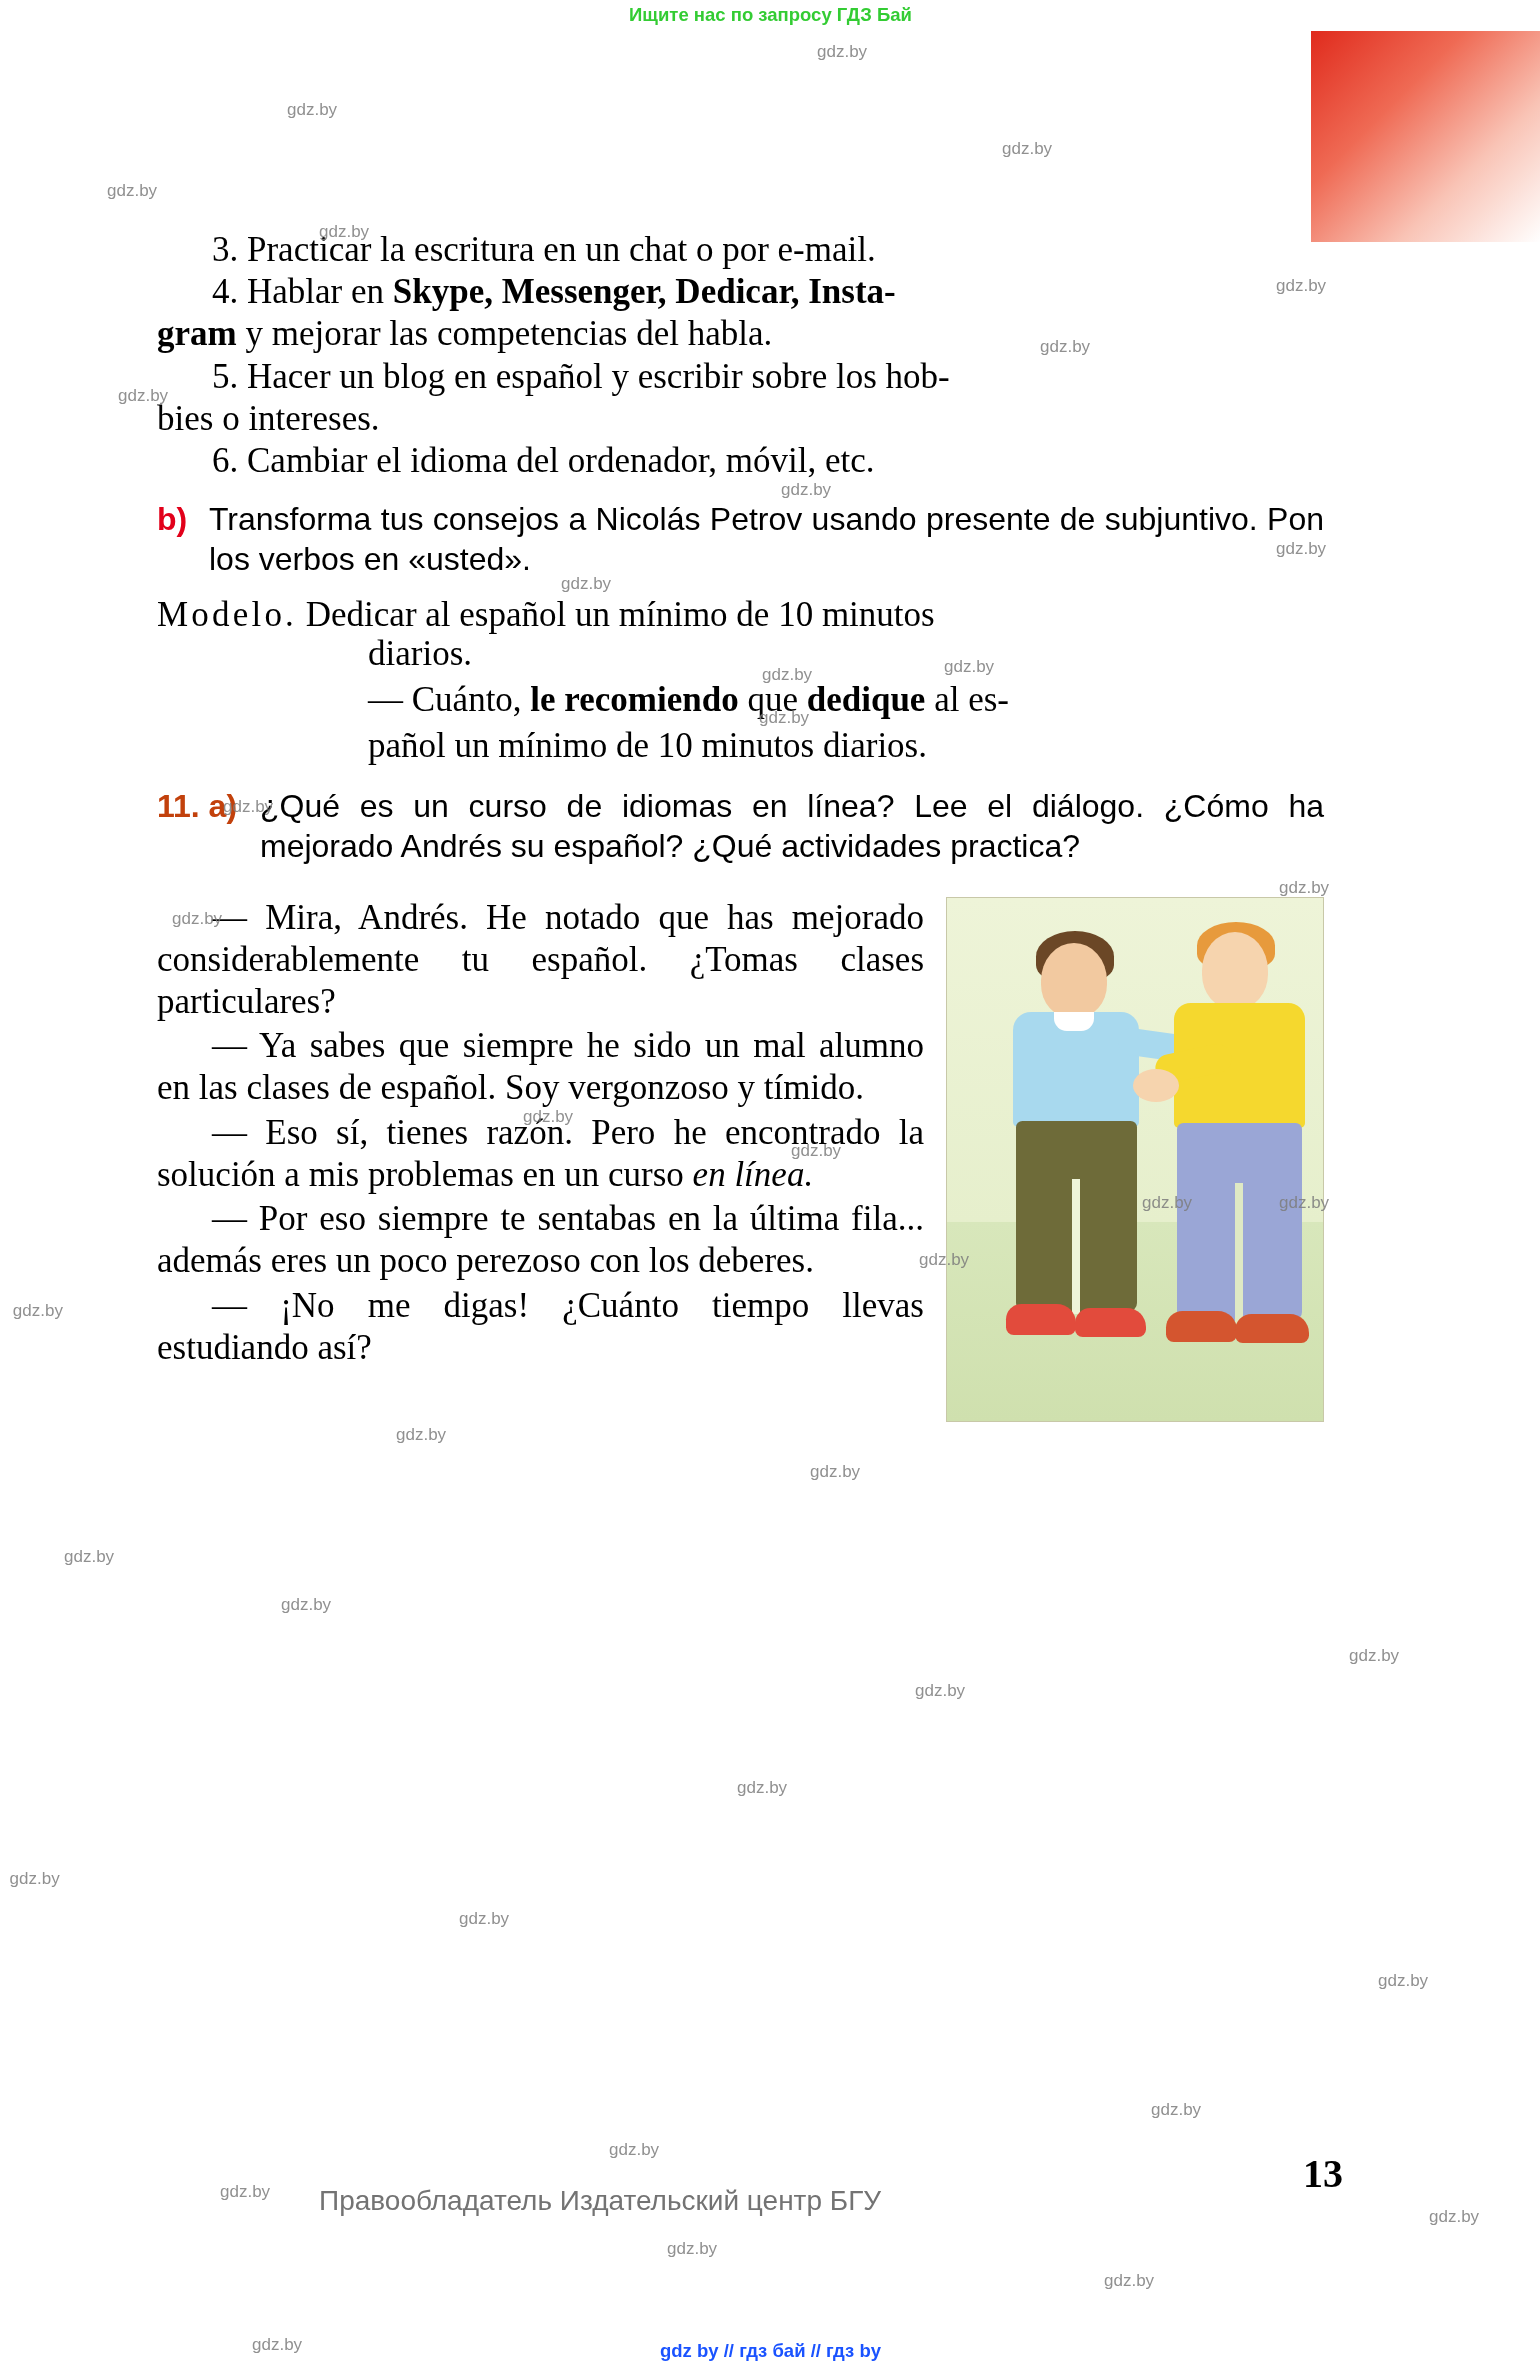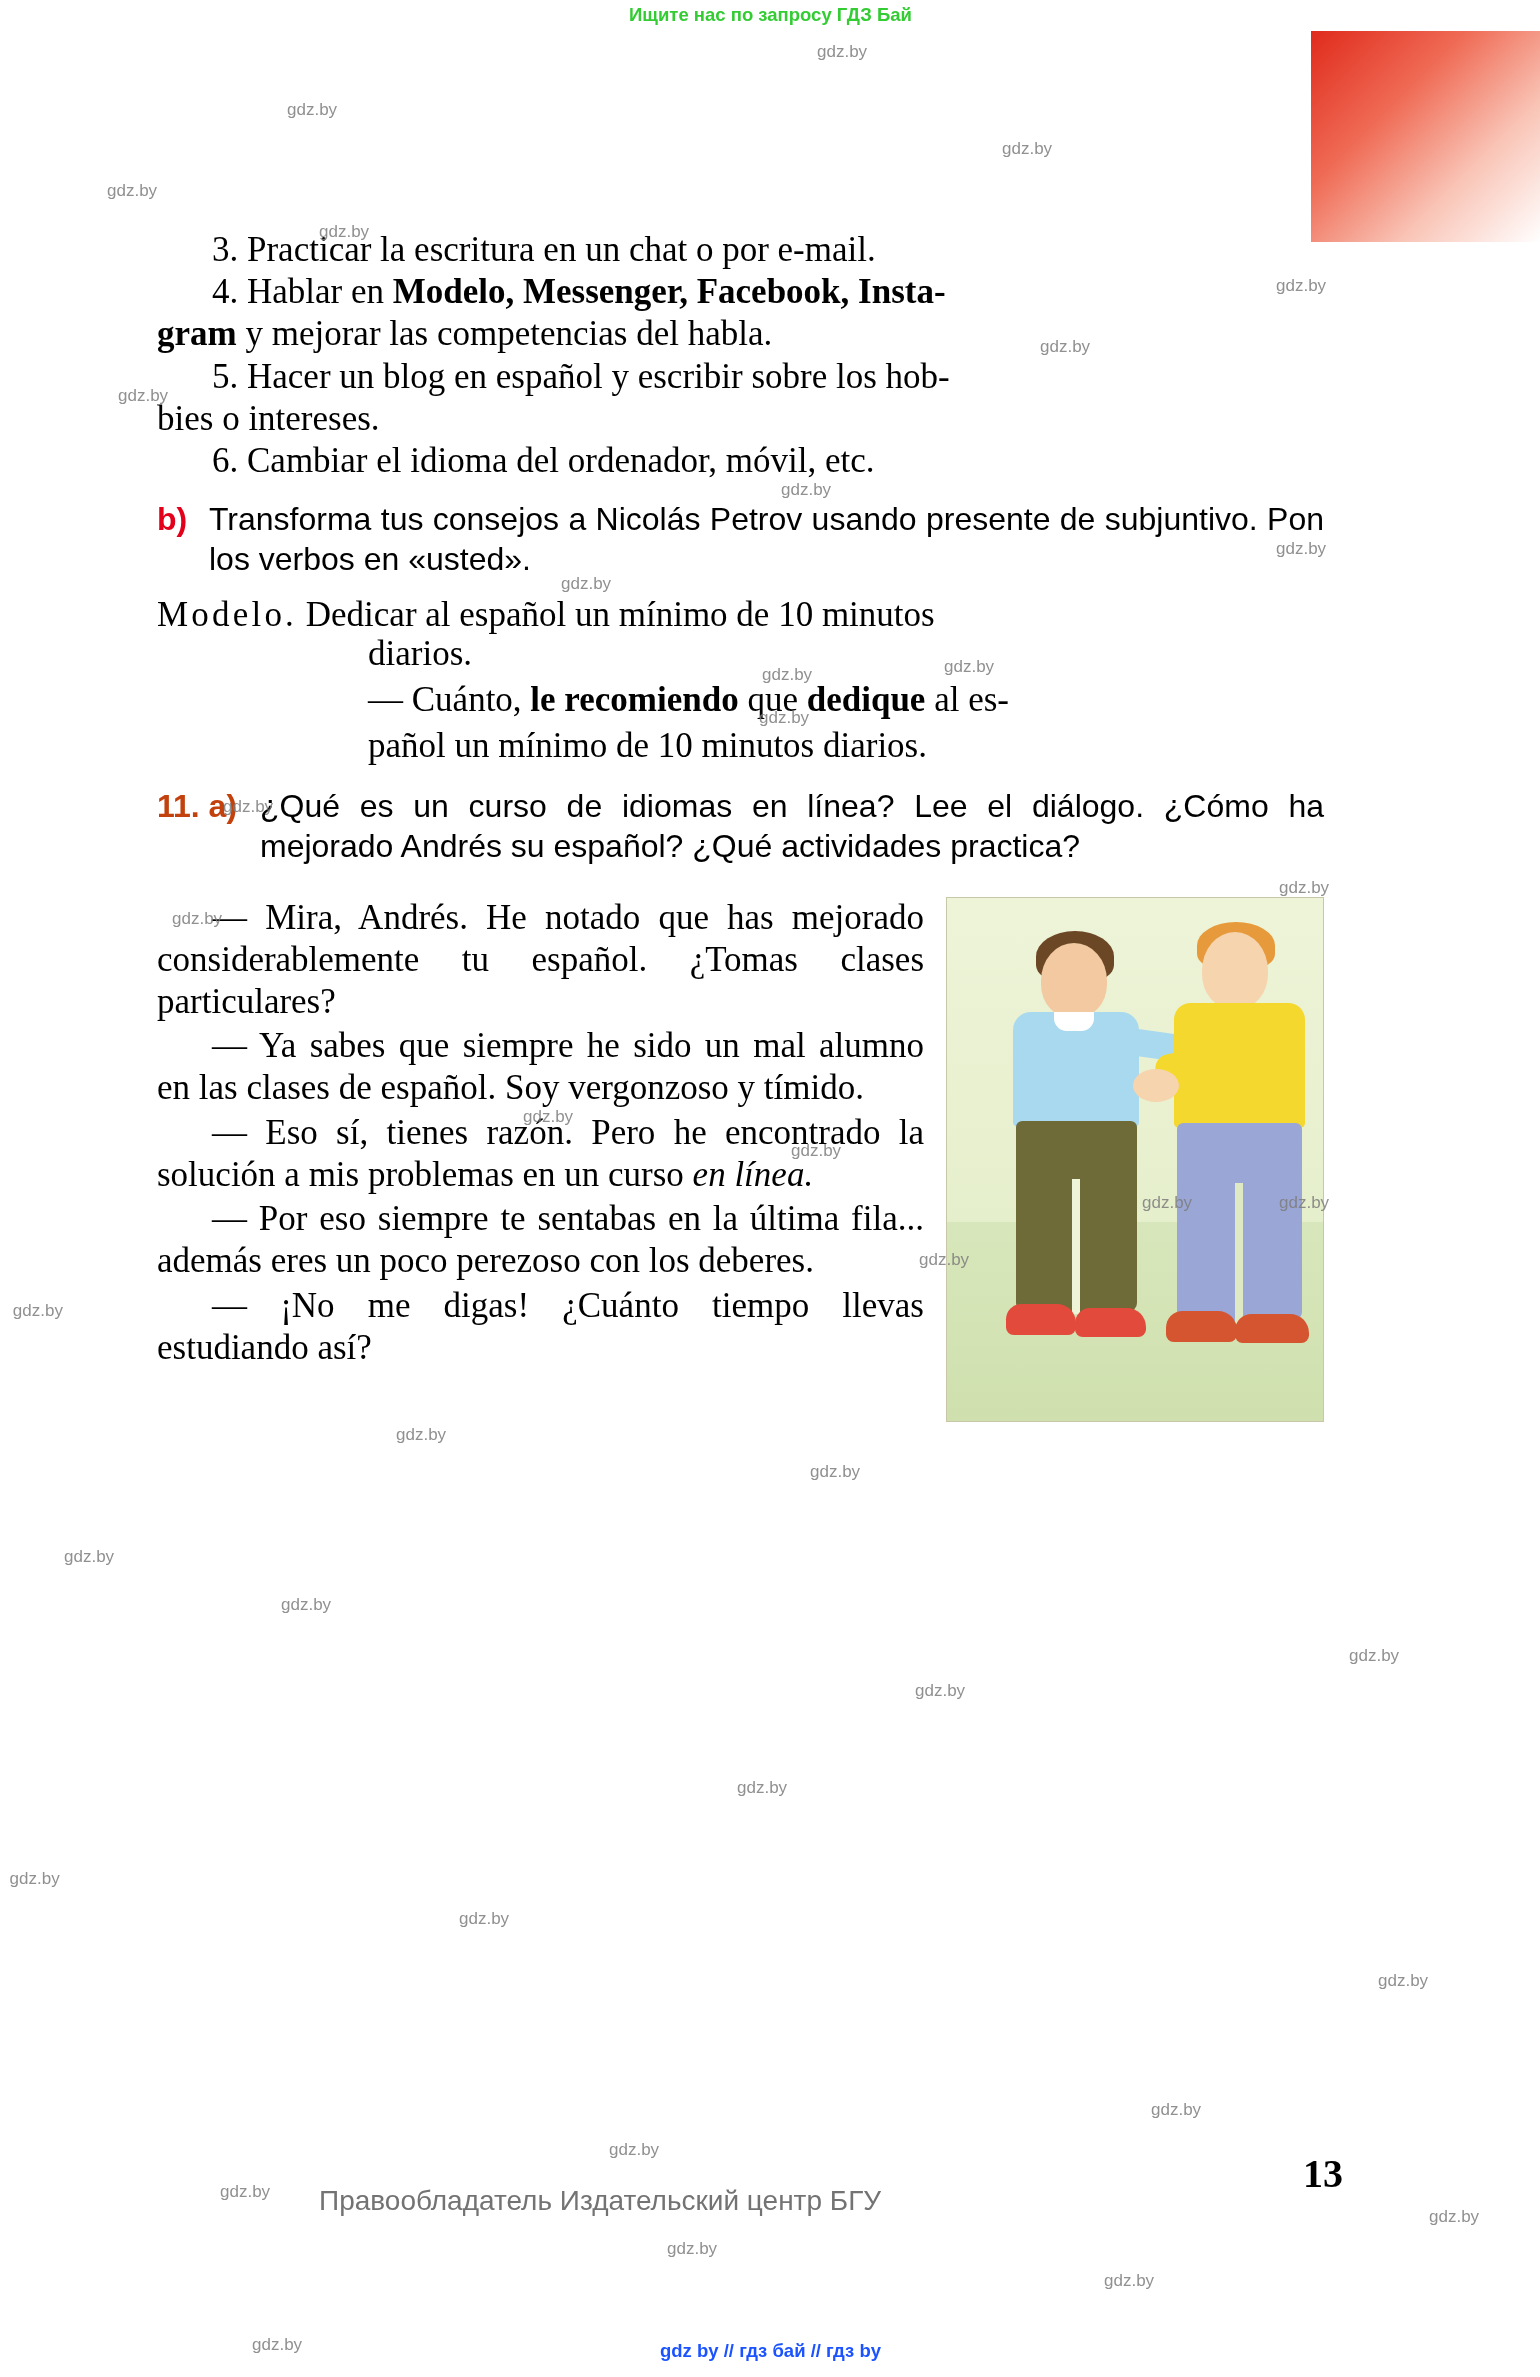--- a/index.html
+++ b/index.html
@@ -210,21 +210,21 @@
 
   <div class="top-banner">Ищите нас по запросу ГДЗ Бай</div>
 
   <div class="corner-block"></div>
 
   <div class="content">
 
     <div class="serif-line indent numbered">3. Practicar la escritura en un chat o por e-mail.</div>
 
     <div class="serif-line indent justify numbered">
-      <span>4. Hablar en </span><b>Modelo, Messenger, Facebook, Insta-</b>
+      <span>4. Hablar en </span><b>Skype, Messenger, Dedicar, Insta-</b>
     </div>
     <div class="serif-line justify numbered" style="text-indent:0">
       <b>gram</b><span> y mejorar las competencias del habla.</span>
     </div>
 
     <div class="serif-line indent justify numbered">5. Hacer un blog en español y escribir sobre los hob-</div>
     <div class="serif-line numbered" style="text-indent:0">bies o intereses.</div>
 
     <div class="serif-line indent numbered">6. Cambiar el idioma del ordenador, móvil, etc.</div>
 

